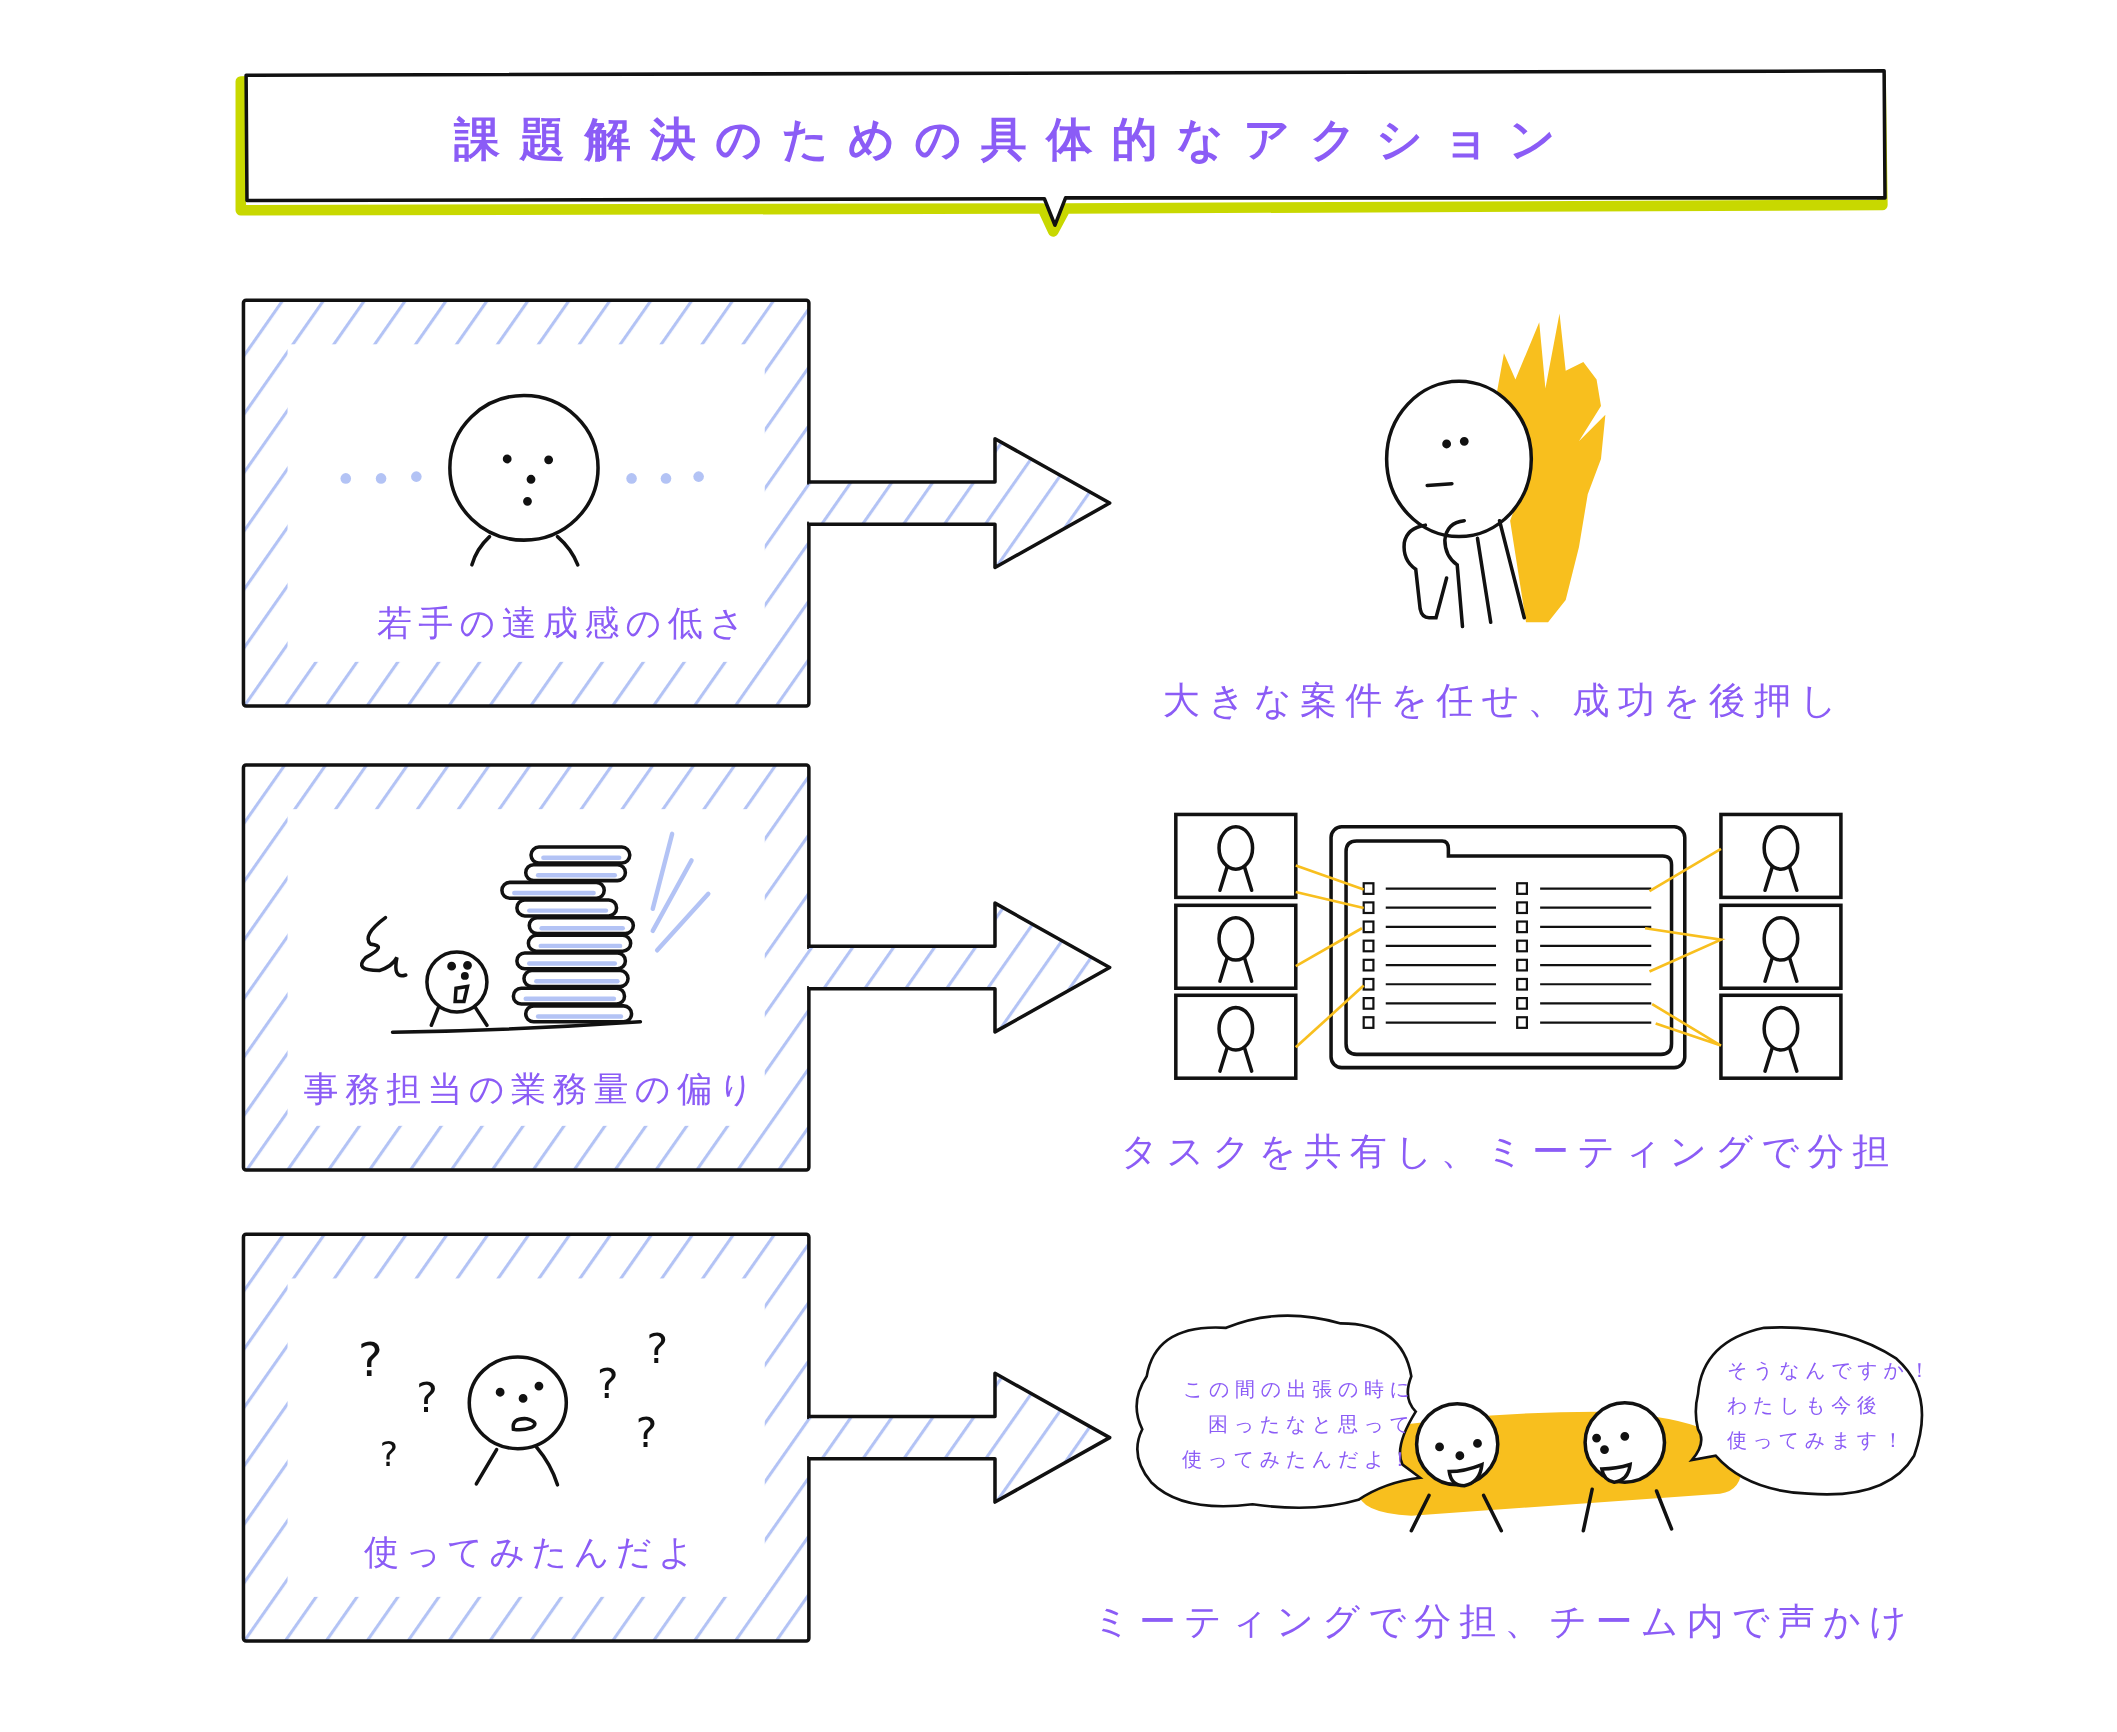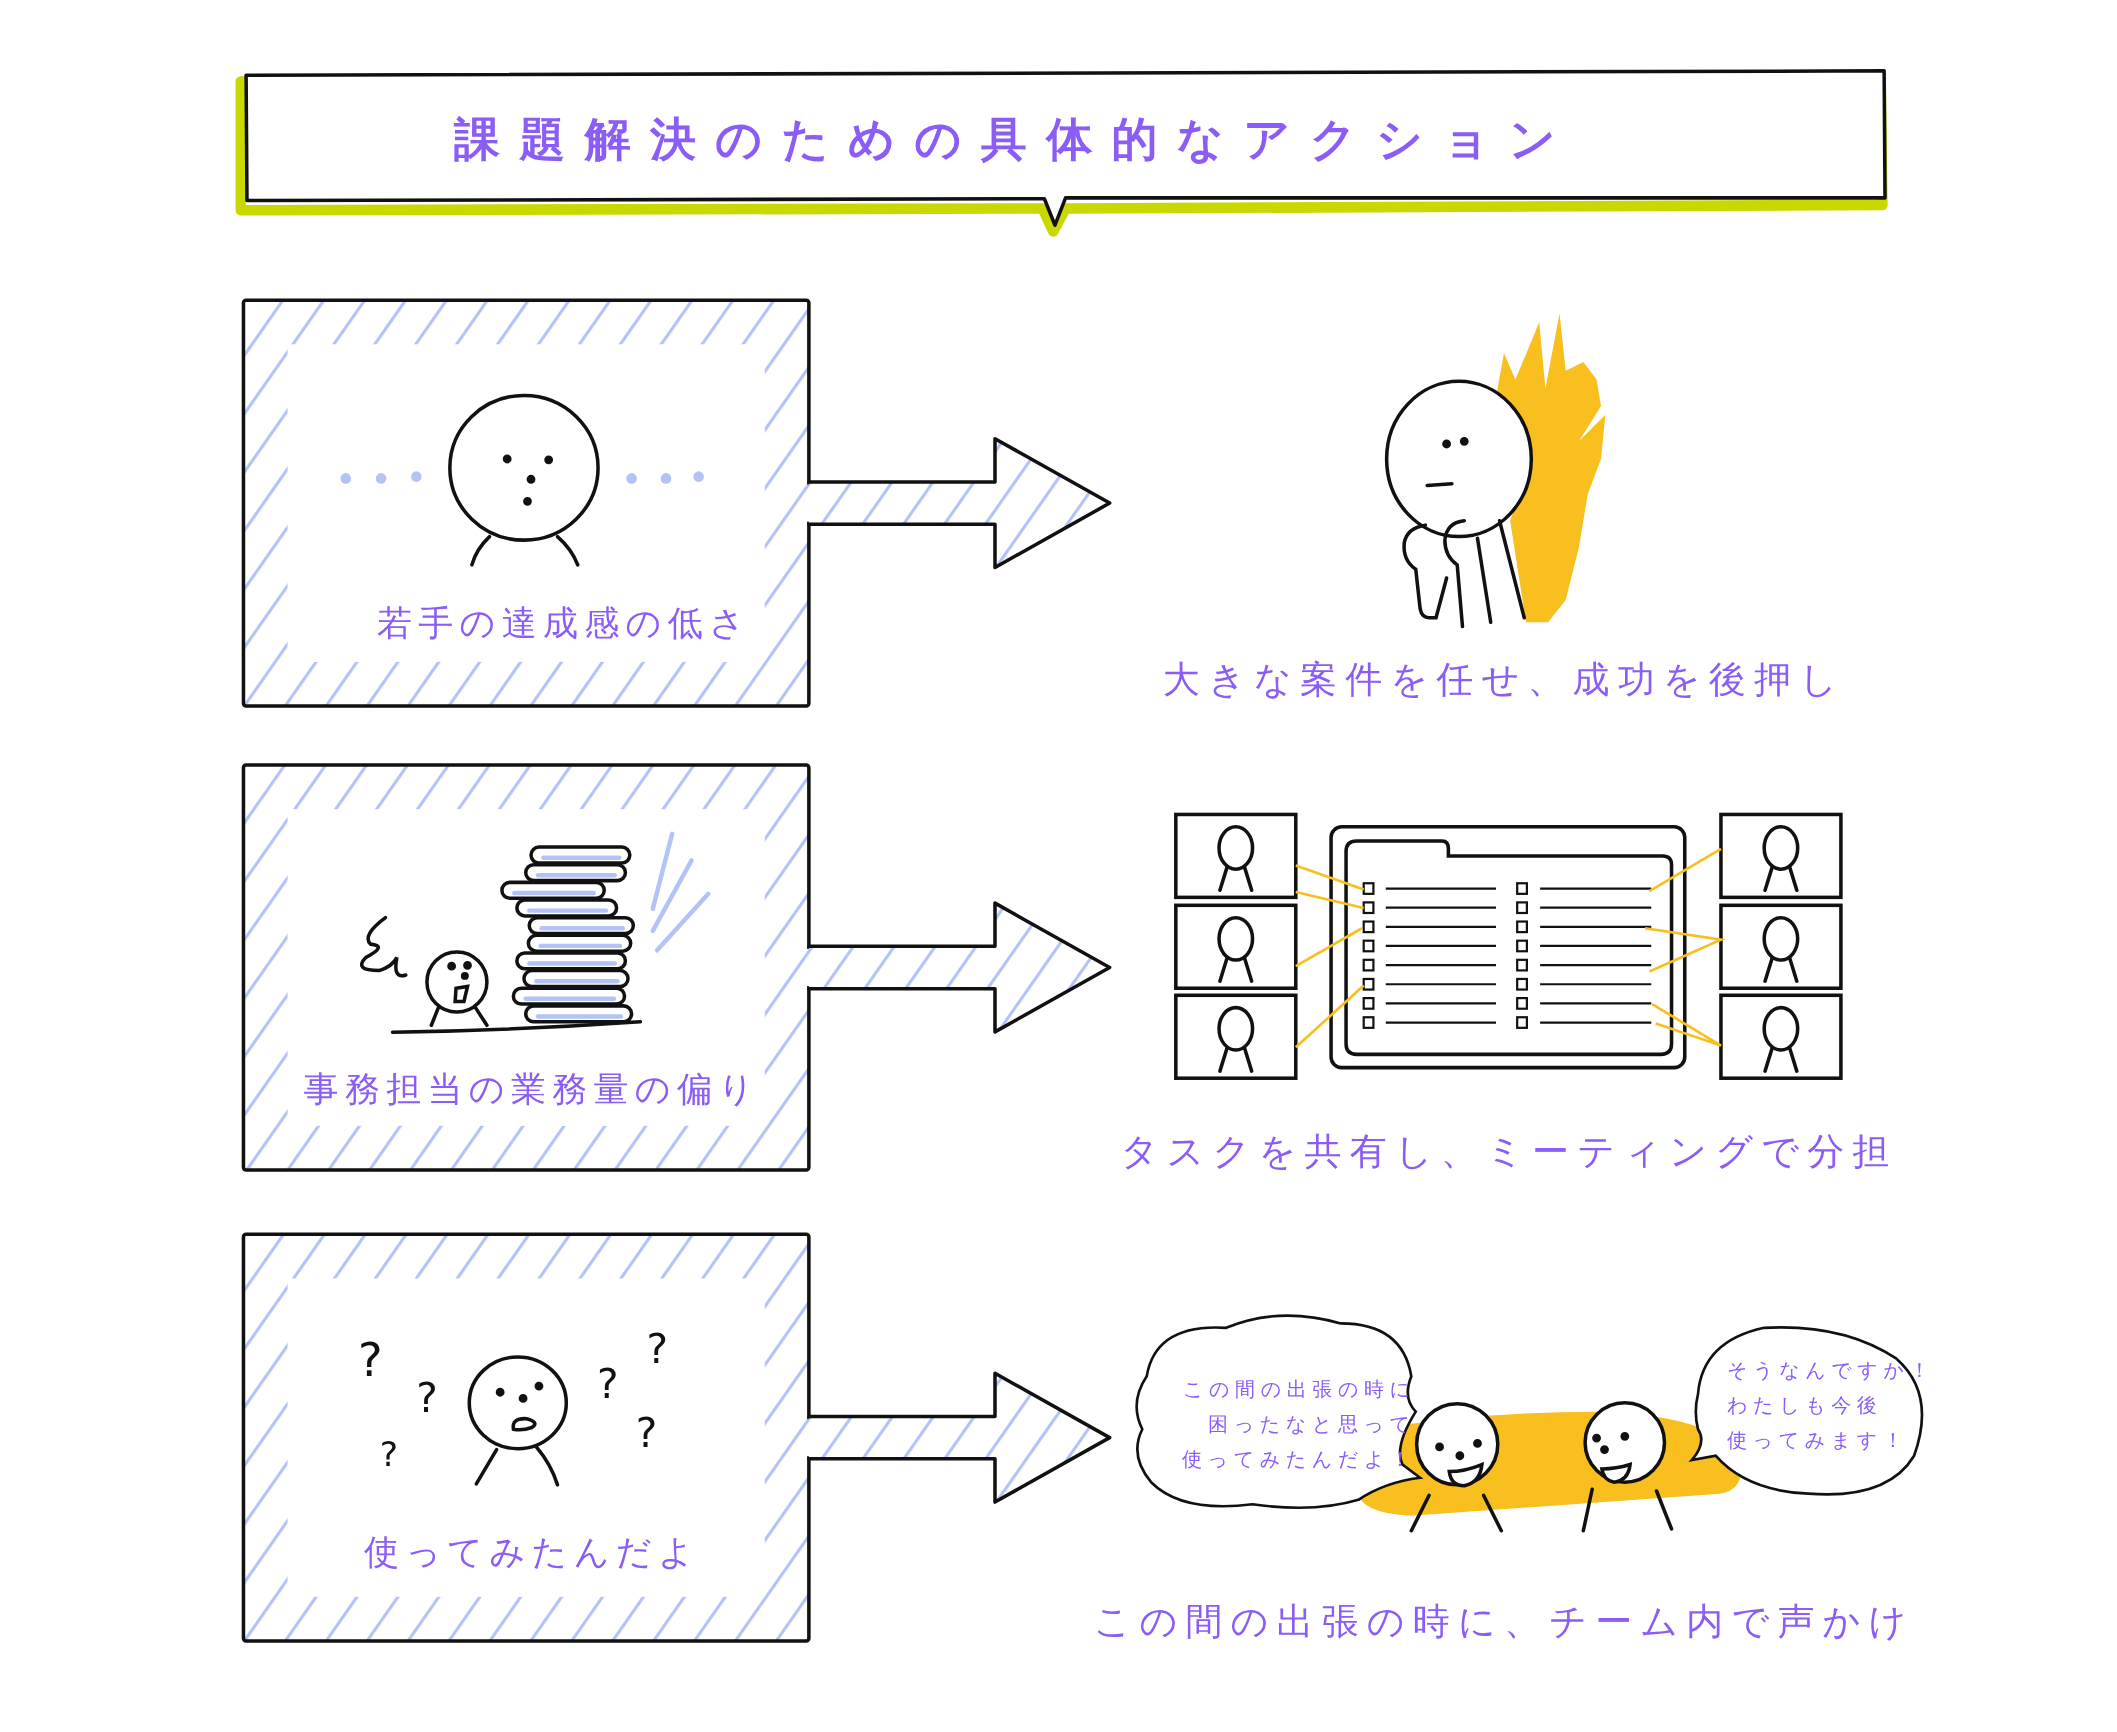--- a/index.html
+++ b/index.html
@@ -312,23 +312,23 @@
     </g>
   </g>
 </svg>
 
 <div class="txt title-text" style="left:454px; top:109px;">課題解決のための具体的なアクション</div>
 
 <div class="txt caption-left" style="left:564px; top:600px;text-align:center;">若手の達成感の低さ</div>
 <div class="txt caption-left" style="left:532px; top:1066px;text-align:right;">事務担当の業務量の偏り</div>
 <div class="txt caption-left" style="left:532px; top:1529px;">使ってみたんだよ</div>
 
-<div class="txt caption-right" style="left:1504px; top:655px;">大きな案件を任せ、成功を後押し</div>
+<div class="txt caption-right" style="left:1504px; top:676px;">大きな案件を任せ、成功を後押し</div>
 <div class="txt caption-right" style="left:1509px; top:1127px;">タスクを共有し、ミーティングで分担</div>
-<div class="txt caption-right" style="left:1504px; top:1597px;">この間の出張の時に、チーム内で声かけ</div>
+<div class="txt caption-right" style="left:1504px; top:1597px;">ミーティングで分担、チーム内で声かけ</div>
 
 <div class="txt bubble-text" style="left:1182px; top:1372px;text-align:right;">
   <div>この間の出張の時に</div>
   <div>困ったなと思って</div>
   <div>使ってみたんだよ！</div>
 </div>
 <div class="txt bubble-text" style="left:1727px; top:1353px;font-family:Liberation Serif, serif;">
   <div>そうなんですか！</div>
   <div>わたしも今後</div>
   <div>使ってみます！</div>

